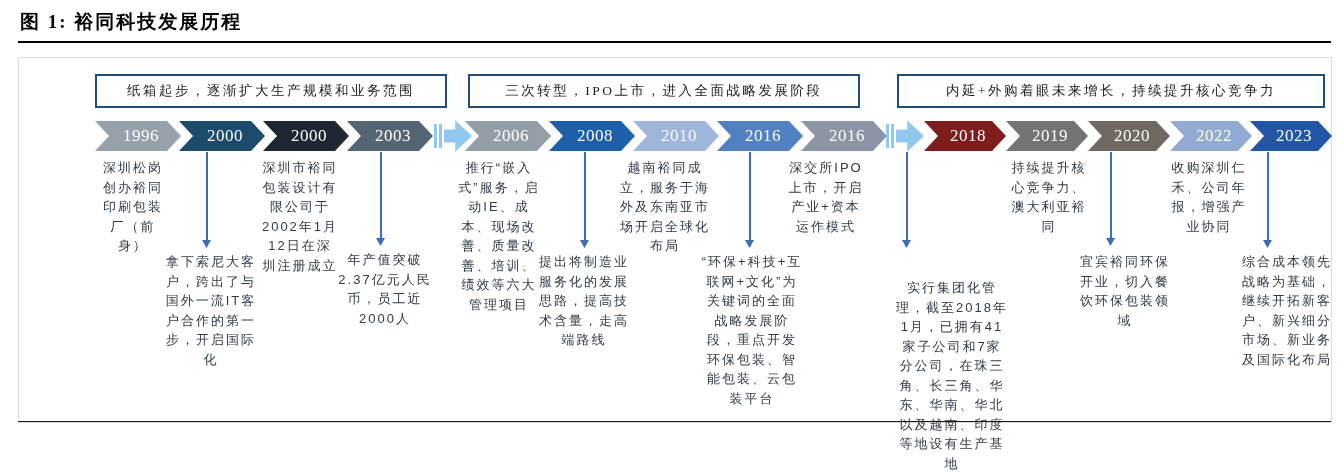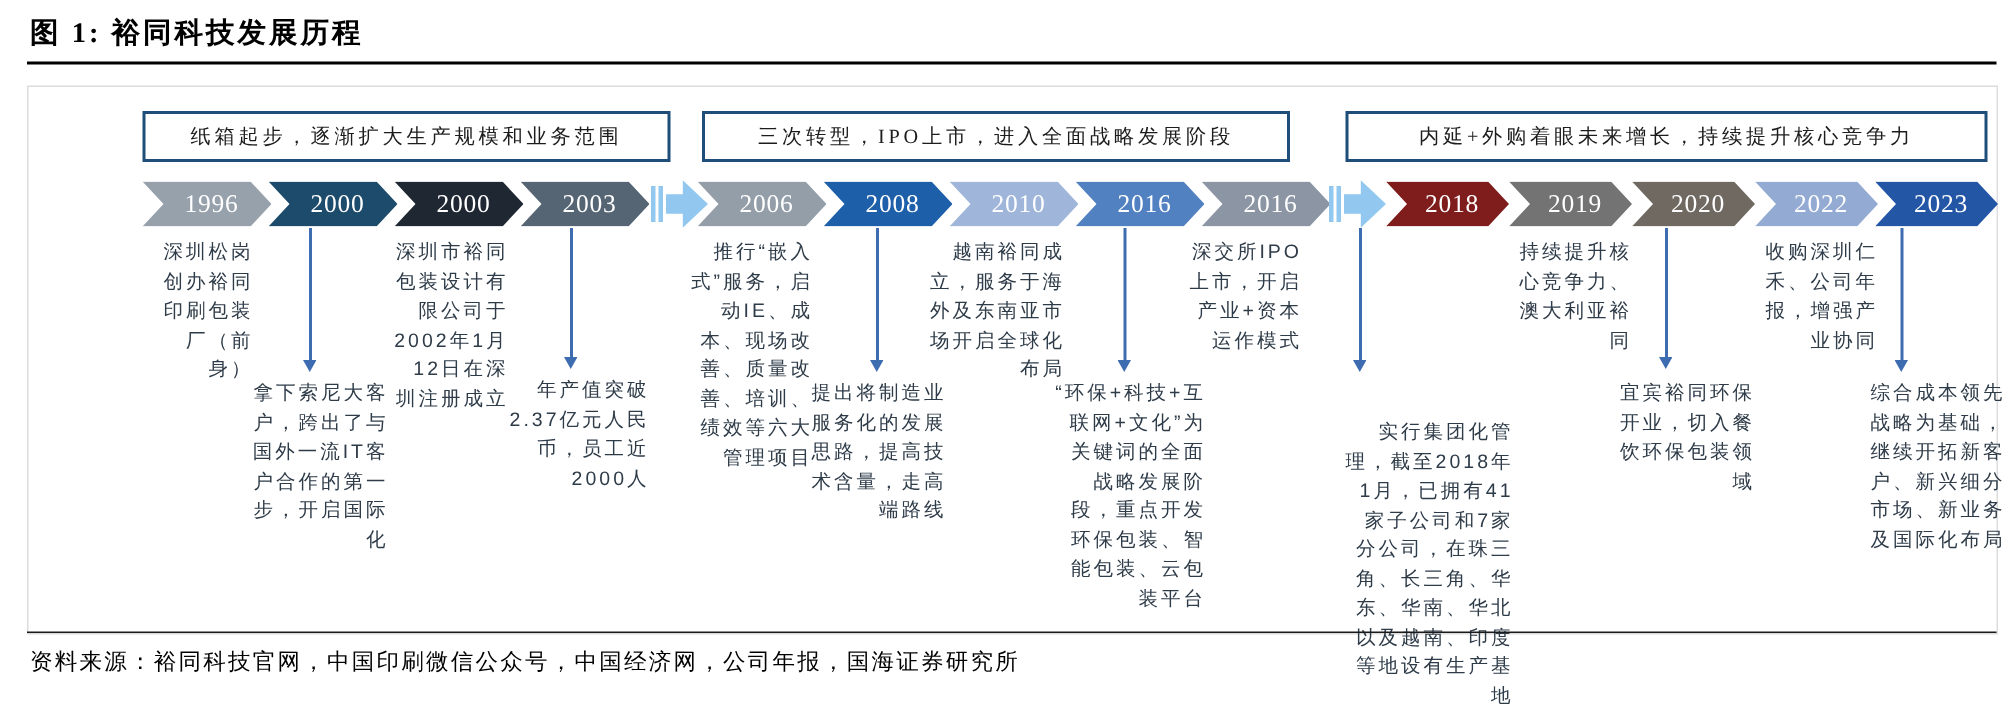--- a/index.html
+++ b/index.html
@@ -19,21 +19,21 @@
     clip-path:polygon(0 0,calc(100% - 14px) 0,100% 50%,calc(100% - 14px) 100%,0 100%,14px 50%);}
   .chev span{color:#fff;font-size:17px;font-family:Liberation Serif, serif;padding-left:6px;letter-spacing:0.5px;}
 
   .ff{position:absolute;top:118px;height:36px;display:flex;align-items:center;gap:2px;}
   .ff .bar{width:3px;height:24px;}
   .ff .head{width:28px;height:36px;clip-path:polygon(0 32%,40% 32%,40% 6%,100% 50%,40% 94%,40% 68%,0 68%);}
 
   .conn-line{position:absolute;width:2px;}
   .conn-head{position:absolute;width:9px;height:8px;clip-path:polygon(0 0,100% 0,50% 100%);}
 
-  .mtext{position:absolute;font-size:13px;line-height:1.5;color:#2e3b48;letter-spacing:2px;text-align:right;}
+  .mtext{position:absolute;font-size:13px;line-height:1.5;color:#2e3b48;letter-spacing:2px;text-align:center;}
 </style>
 </head>
 <body>
 
 <div class="canvas">
 
   <div class="fig-title">图 1:  裕同科技发展历程</div>
   <div class="title-rule"></div>
   <div class="content-box"></div>
 
@@ -134,15 +134,14 @@
   <div class="mtext" style="left:620px;top:158px;width:90px;">越南裕同成立，服务于海外及东南亚市场开启全球化布局</div>
   <div class="mtext" style="left:700px;top:252px;width:104px;">“环保+科技+互联网+文化”为关键词的全面战略发展阶段，重点开发环保包装、智能包装、云包装平台</div>
   <div class="mtext" style="left:784px;top:158px;width:84px;">深交所IPO上市，开启产业+资本运作模式</div>
   <div class="mtext" style="left:895px;top:252px;width:114px;margin-top:26px;">实行集团化管理，截至2018年1月，已拥有41家子公司和7家分公司，在珠三角、长三角、华东、华南、华北以及越南、印度等地设有生产基地</div>
   <div class="mtext" style="left:1010px;top:158px;width:78px;">持续提升核心竞争力、澳大利亚裕同</div>
   <div class="mtext" style="left:1080px;top:252px;width:90px;">宜宾裕同环保开业，切入餐饮环保包装领域</div>
   <div class="mtext" style="left:1166px;top:158px;width:86px;">收购深圳仁禾、公司年报，增强产业协同</div>
   <div class="mtext" style="left:1237px;top:252px;width:100px;">综合成本领先战略为基础，继续开拓新客户、新兴细分市场、新业务及国际化布局</div>
 
   <div class="bottom-rule"></div>
-  <div class="source-line">资料来源：裕同科技官网，中国印刷微信公众号，中国经济网，公司年报，国海证券研究所</div>
 
 </div>
 
 </body></html>

